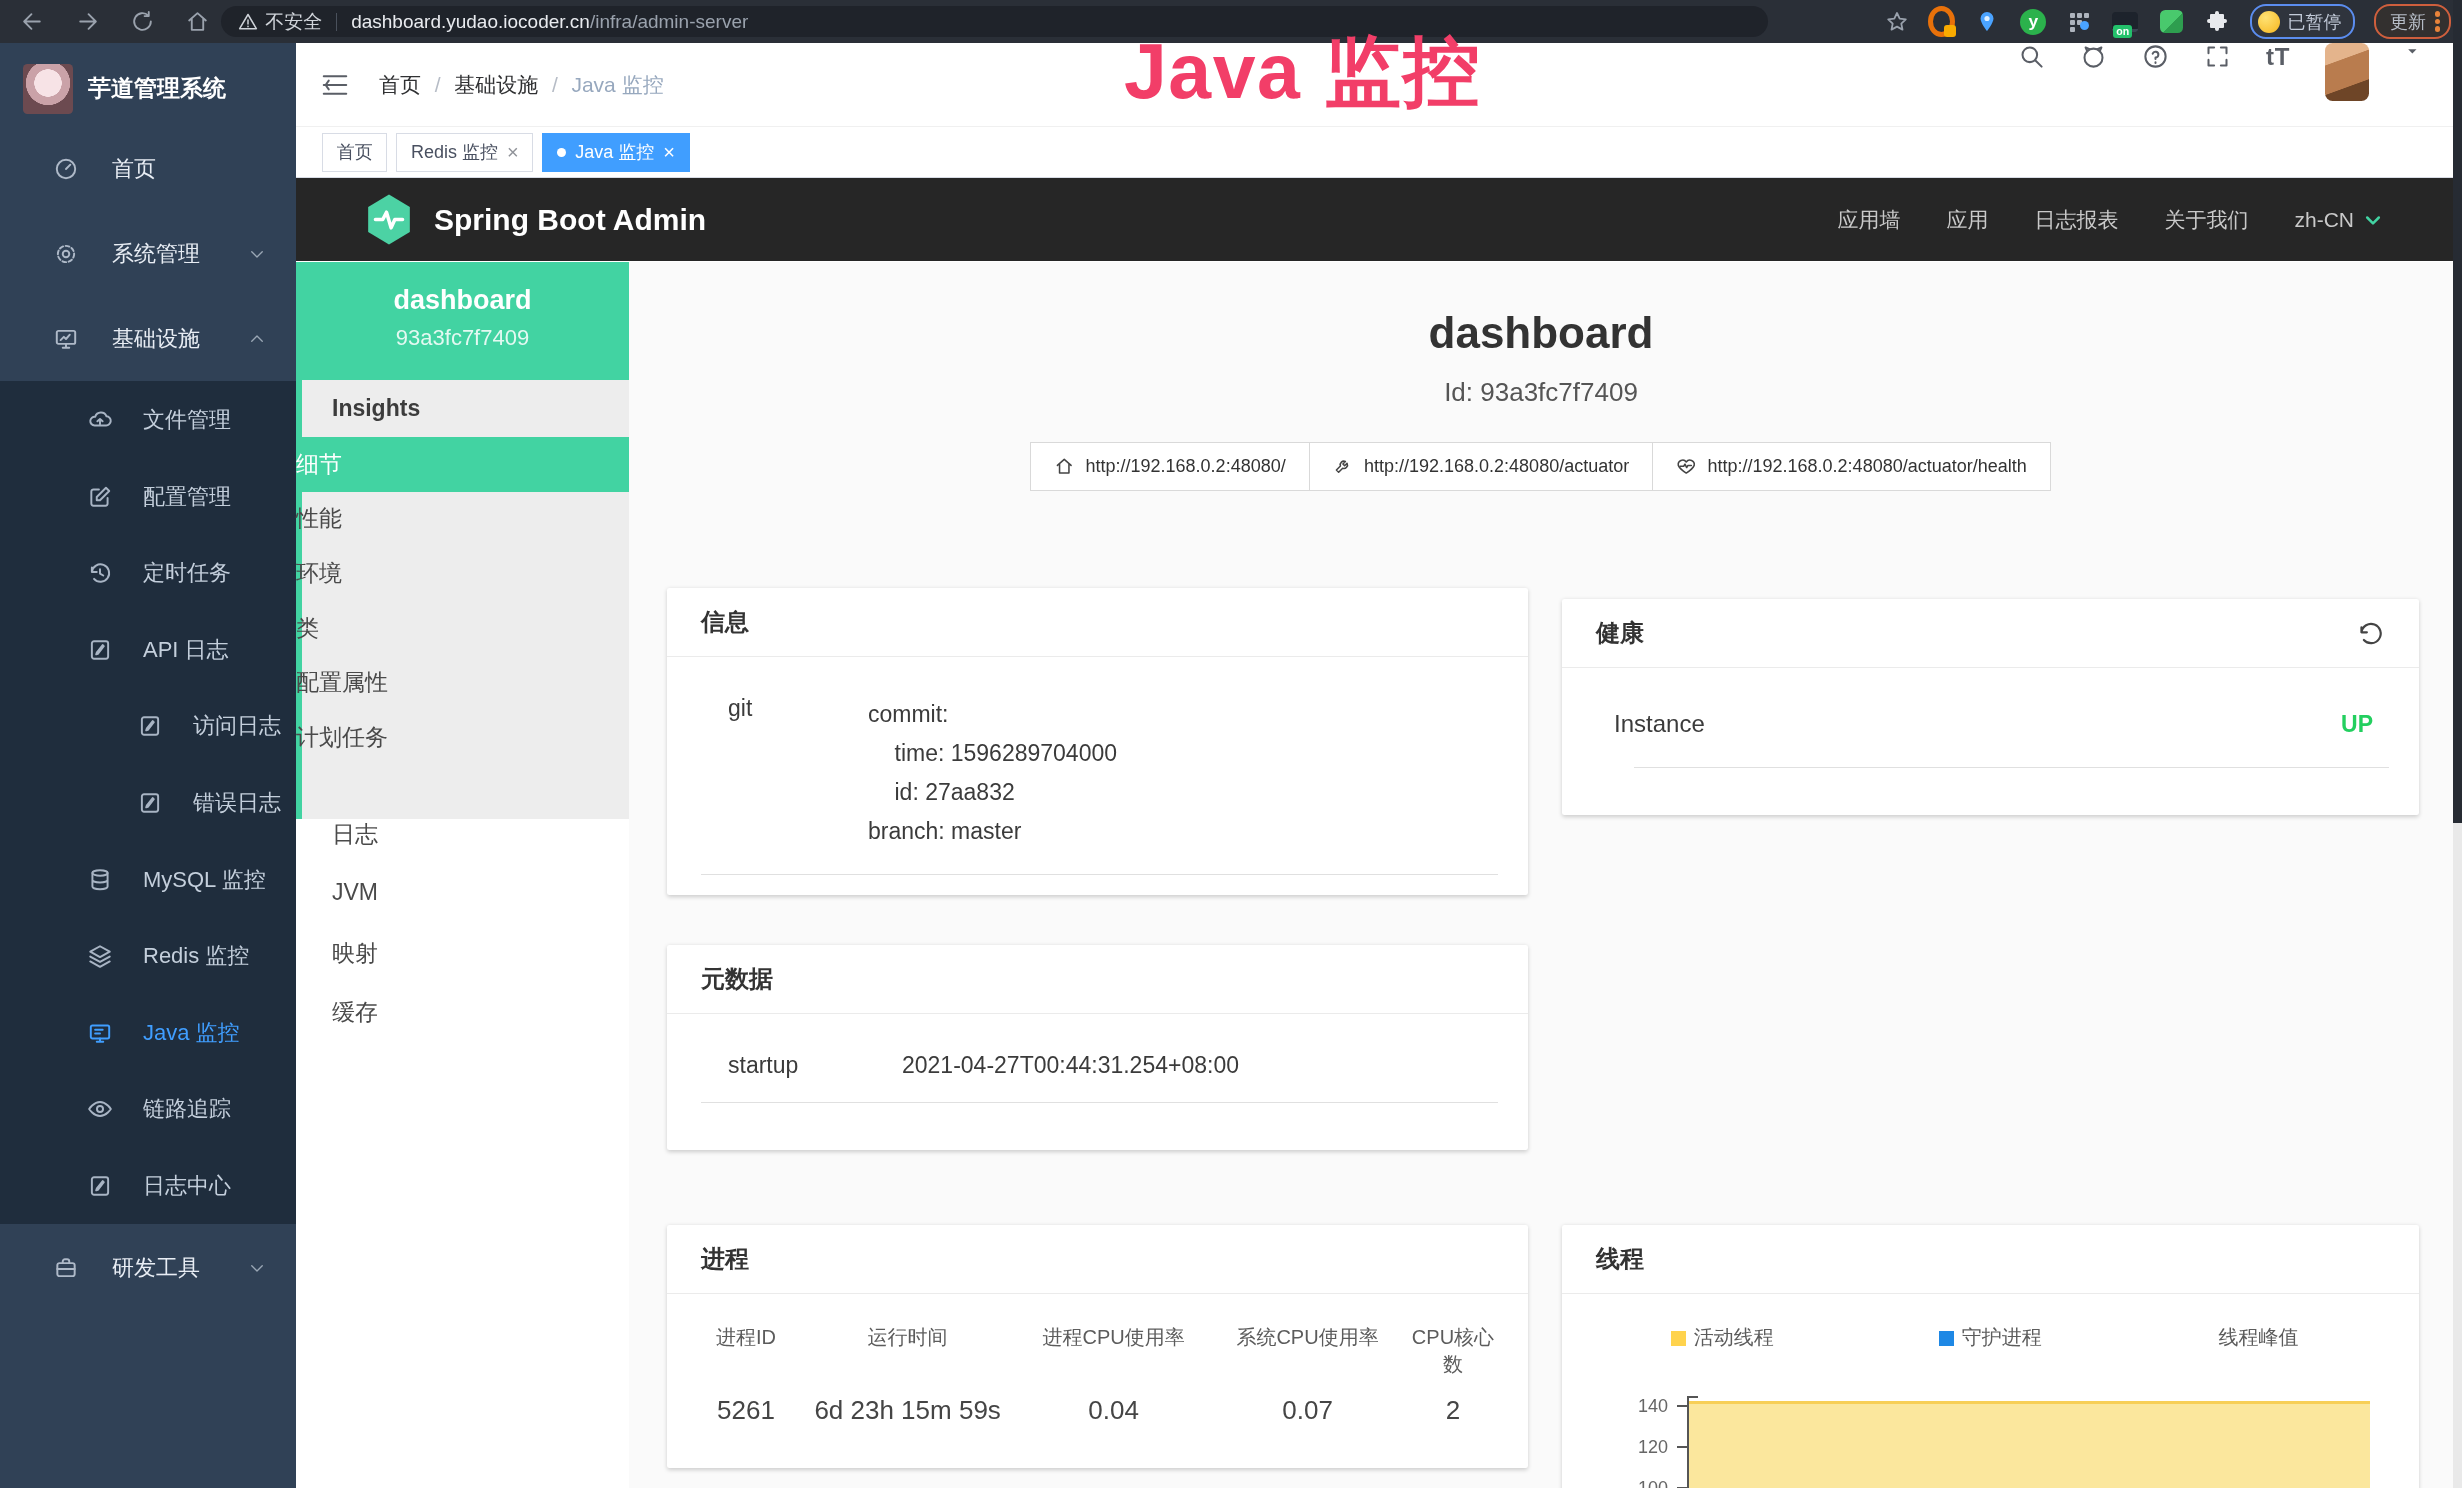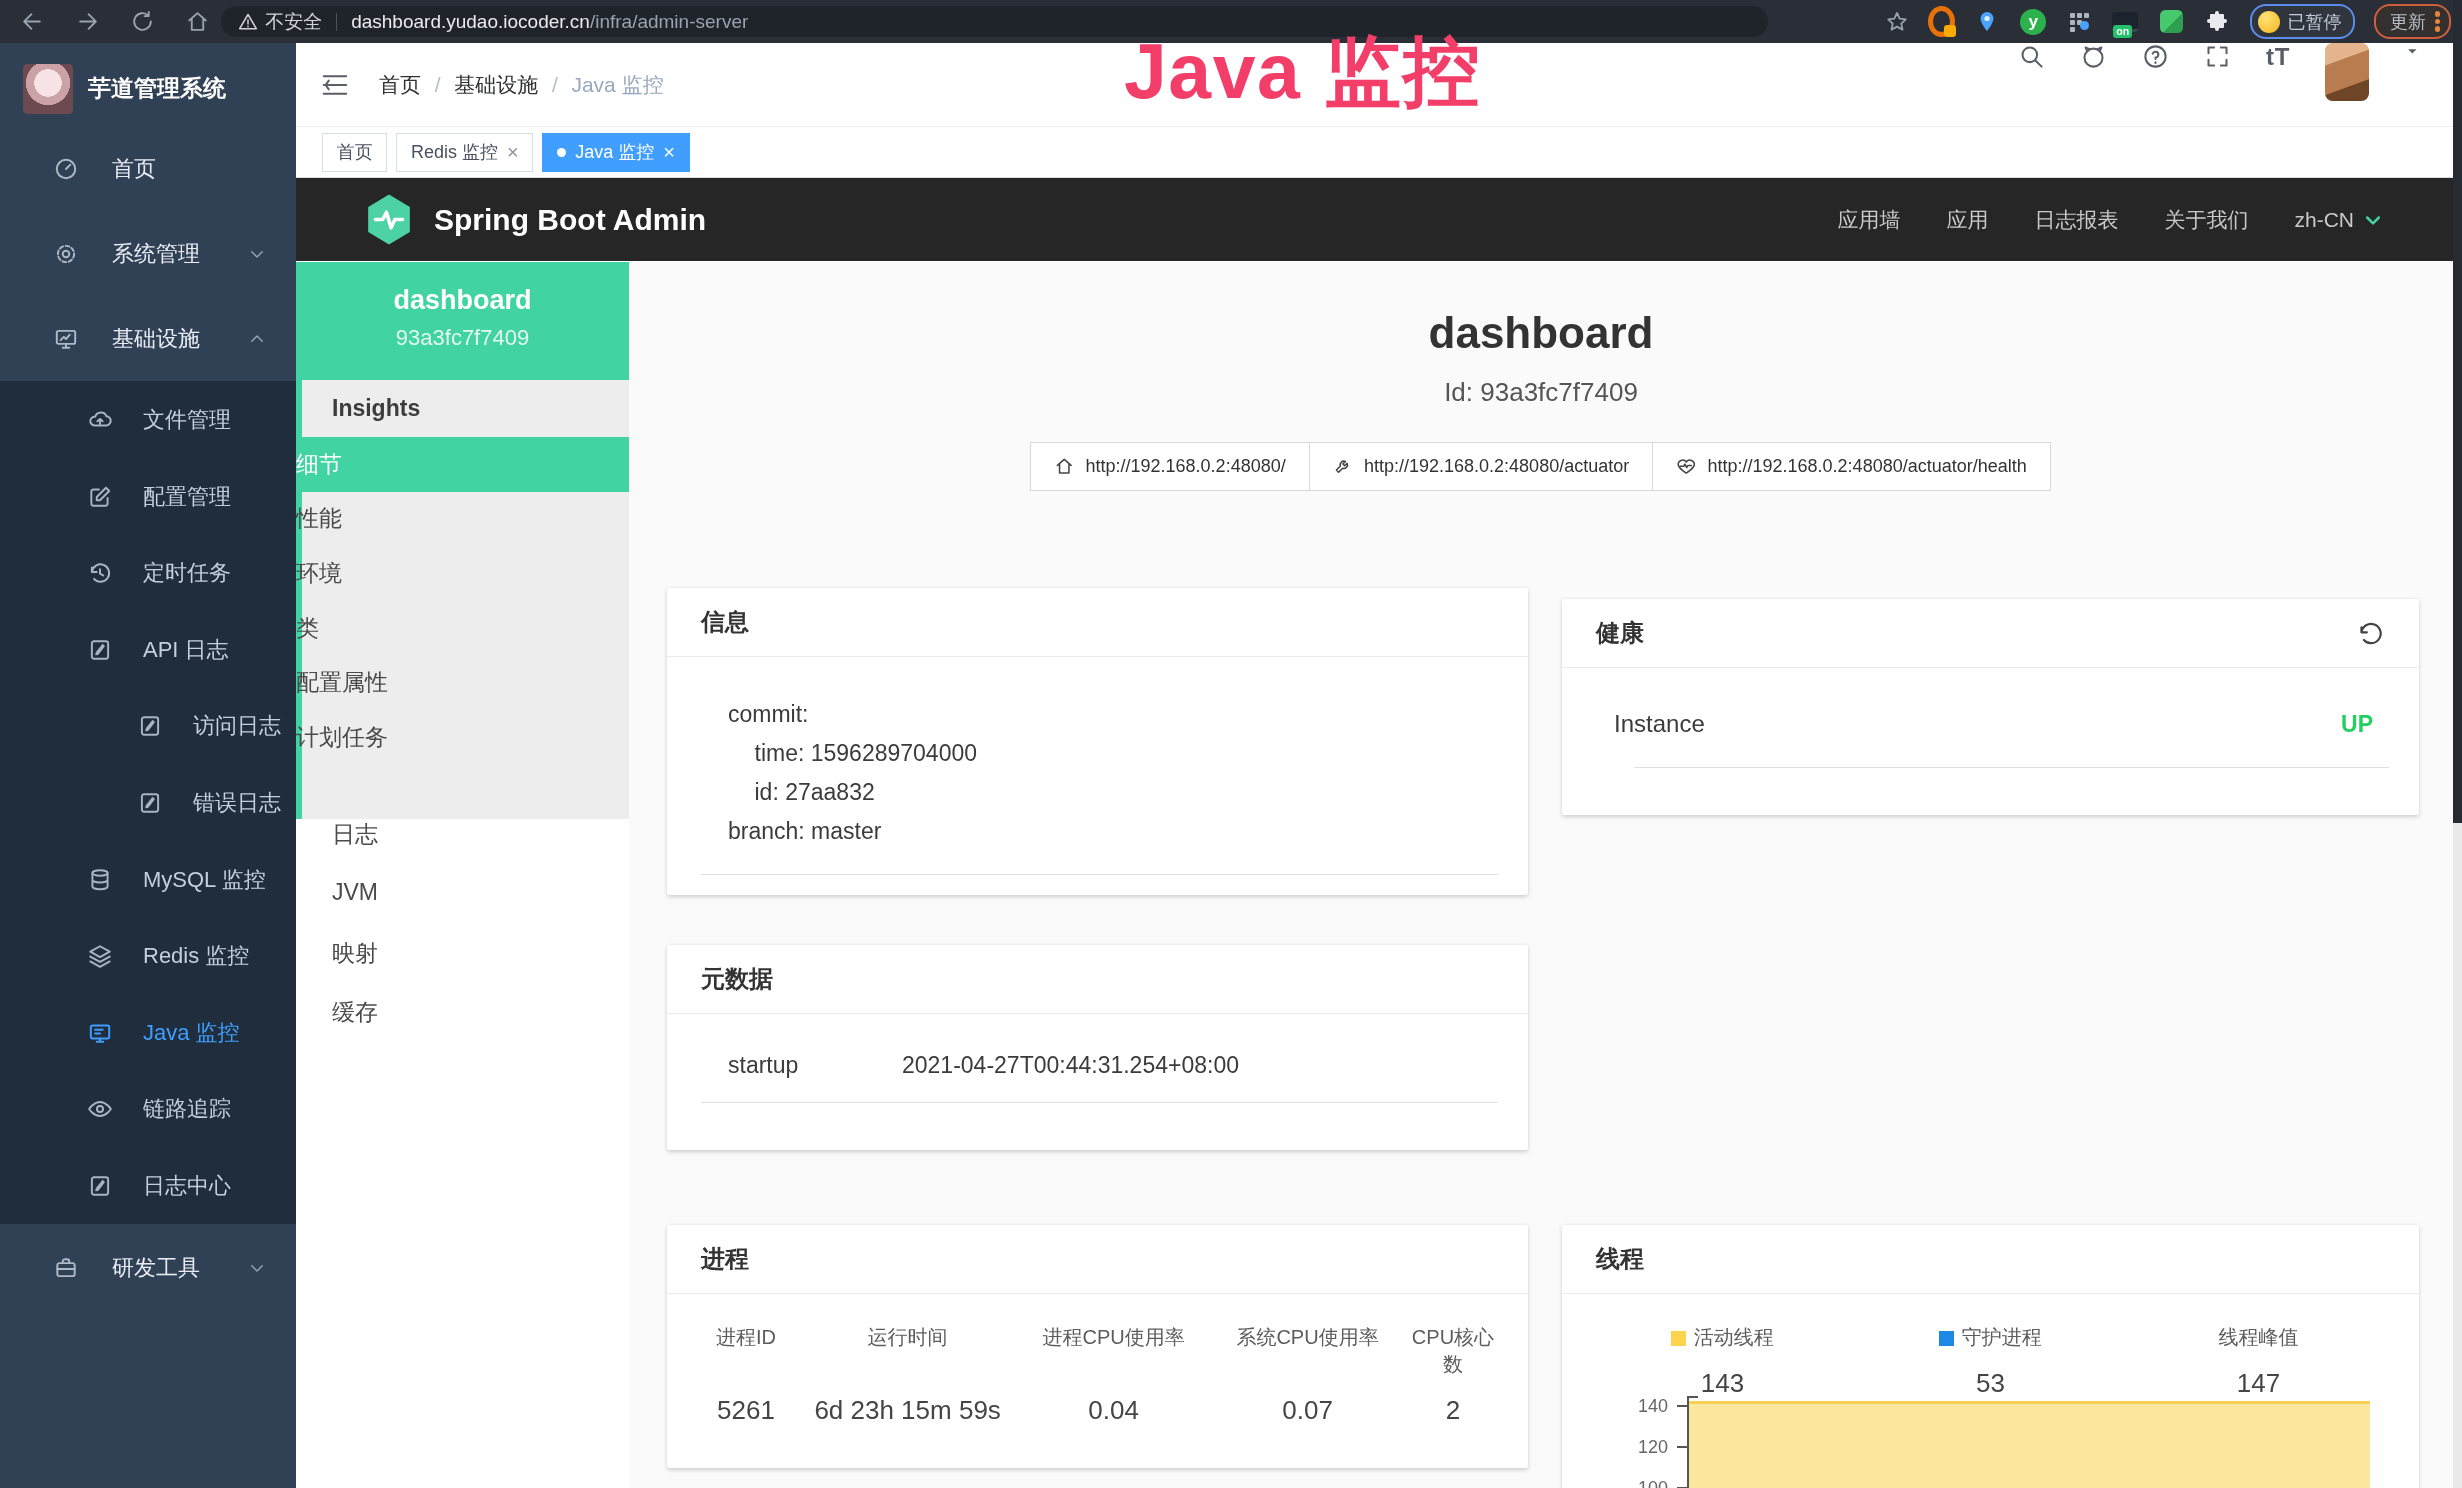--- a/index.html
+++ b/index.html
@@ -540,20 +540,21 @@
         </svg>
       <span>http://192.168.0.2:48080/actuator/health</span>
     </span>
   </div>
 
   <div class="card" style="left:38px;top:326px;width:861px;height:307px;">
     <div class="card-head">
         <span>信息</span>
       </div>
     <div class="kv">
+      <span class="k">git</span>
       <span class="vlines">
         <div>commit:</div>
         <div class="indent">time: 1596289704000</div>
         <div class="indent">id: 27aa832</div>
         <div>branch: master</div>
       </span>
     </div>
     <div class="rule"></div>
   </div>
 
@@ -603,25 +604,20 @@
   </div>
 
   <div class="card" style="left:933px;top:963px;width:857px;height:326px;">
     <div class="card-head">
         <span>线程</span>
       </div>
     <div class="stat-head">
       <span class="stat-col t-col"><span class="legend-sq sq-yellow"></span><span>活动线程</span></span>
       <span class="stat-col t-col"><span class="legend-sq sq-blue"></span><span>守护进程</span></span>
       <span class="stat-col t-col">线程峰值</span>
-    </div>
-    <div class="stat-vals">
-      <span class="stat-val t-col">143</span>
-      <span class="stat-val t-col">53</span>
-      <span class="stat-val t-col">147</span>
     </div>
     <div id="thread-chart">
       <span class="ytick" style="top:0;">140</span>
       <span class="ytick" style="top:41px;">120</span>
       <span class="ytick" style="top:82px;">100</span>
       <span class="ytickmark" style="top:9px;"></span>
       <span class="ytickmark" style="top:50px;"></span>
       <span class="ytickmark" style="top:91px;"></span>
       <span id="yaxis"></span>
       <span id="yaxis-cap"></span>

